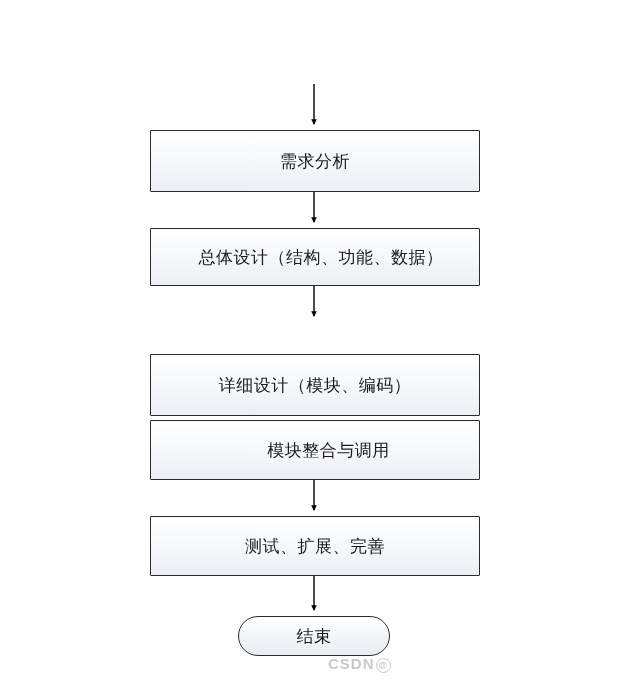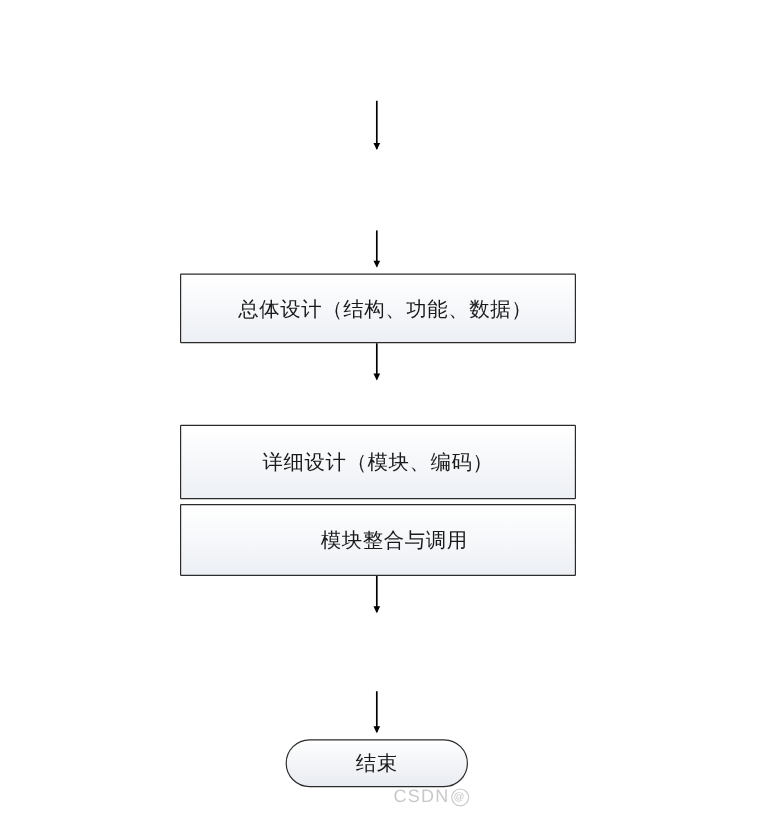--- a/index.html
+++ b/index.html
@@ -53,20 +53,21 @@
     pointer-events: none;
   }
   .watermark {
     position: absolute;
     left: 328px;
     top: 655px;
     font-size: 15px;
     color: #c9c9c9;
     letter-spacing: 1px;
     user-select: none;
+    font-weight: bold;
   }
   .watermark .wm-badge {
     display: inline-block;
     width: 13px;
     height: 13px;
     line-height: 13px;
     text-align: center;
     border: 1px solid #c9c9c9;
     border-radius: 50%;
     font-size: 9px;
@@ -99,33 +100,39 @@
     </g>
     <g>
       <line x1="314" y1="480" x2="314" y2="510" stroke="#000000" stroke-width="1.4" marker-end="url(#arrowhead)"></line>
     </g>
     <g>
       <line x1="314" y1="576" x2="314" y2="610" stroke="#000000" stroke-width="1.4" marker-end="url(#arrowhead)"></line>
     </g>
   </svg>
 
 
+  <div class="node process" style="left:150px; top:130px; width:330px; height:62px;">
+    <span class="node-label">需求分析</span>
+  </div>
 
   <div class="node process" style="left:150px; top:228px; width:330px; height:58px;padding-left:12px;">
     <span class="node-label">总体设计（结构、功能、数据）</span>
   </div>
 
   <div class="node process" style="left:150px; top:322px; width:330px; height:62px;margin-top:32px;">
     <span class="node-label">详细设计（模块、编码）</span>
   </div>
 
   <div class="node process" style="left:150px; top:420px; width:330px; height:60px;padding-left:27px;">
     <span class="node-label">模块整合与调用</span>
   </div>
 
+  <div class="node process" style="left:150px; top:516px; width:330px; height:60px;">
+    <span class="node-label">测试、扩展、完善</span>
+  </div>
 
   <div class="node terminator" style="left:238px; top:616px; width:152px; height:40px;">
     <span class="node-label">结束</span>
   </div>
 
   <div class="watermark">
     <span>CSDN</span><span class="wm-badge">@</span>
   </div>
 
 </div>

